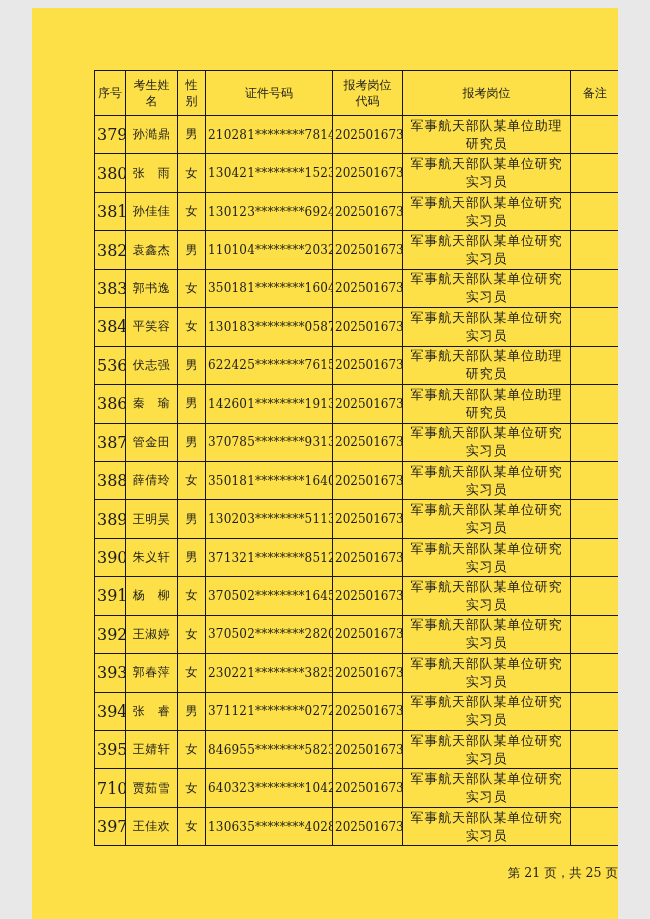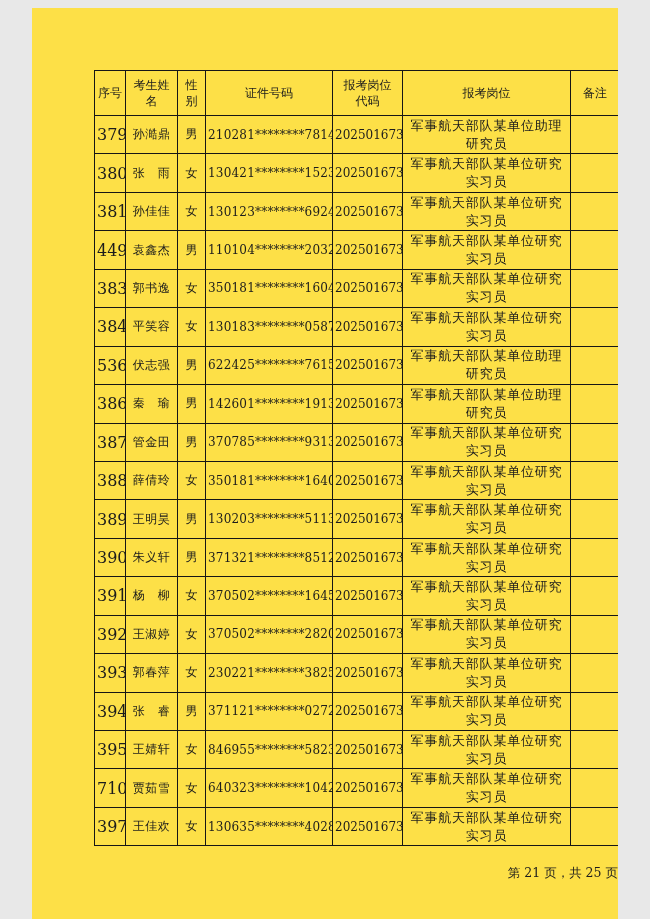--- a/index.html
+++ b/index.html
@@ -105,21 +105,21 @@
         <tr>
           <td class="col-seq">381</td>
           <td class="col-name">孙佳佳</td>
           <td class="col-gender">女</td>
           <td class="col-id_number">130123********6924</td>
           <td class="col-position_code">2025016734</td>
           <td class="col-position">军事航天部队某单位研究实习员</td>
           <td class="col-remark"></td>
         </tr>
         <tr>
-          <td class="col-seq">449</td>
+          <td class="col-seq">382</td>
           <td class="col-name">袁鑫杰</td>
           <td class="col-gender">男</td>
           <td class="col-id_number">110104********2032</td>
           <td class="col-position_code">2025016734</td>
           <td class="col-position">军事航天部队某单位研究实习员</td>
           <td class="col-remark"></td>
         </tr>
         <tr>
           <td class="col-seq">383</td>
           <td class="col-name">郭书逸</td>

